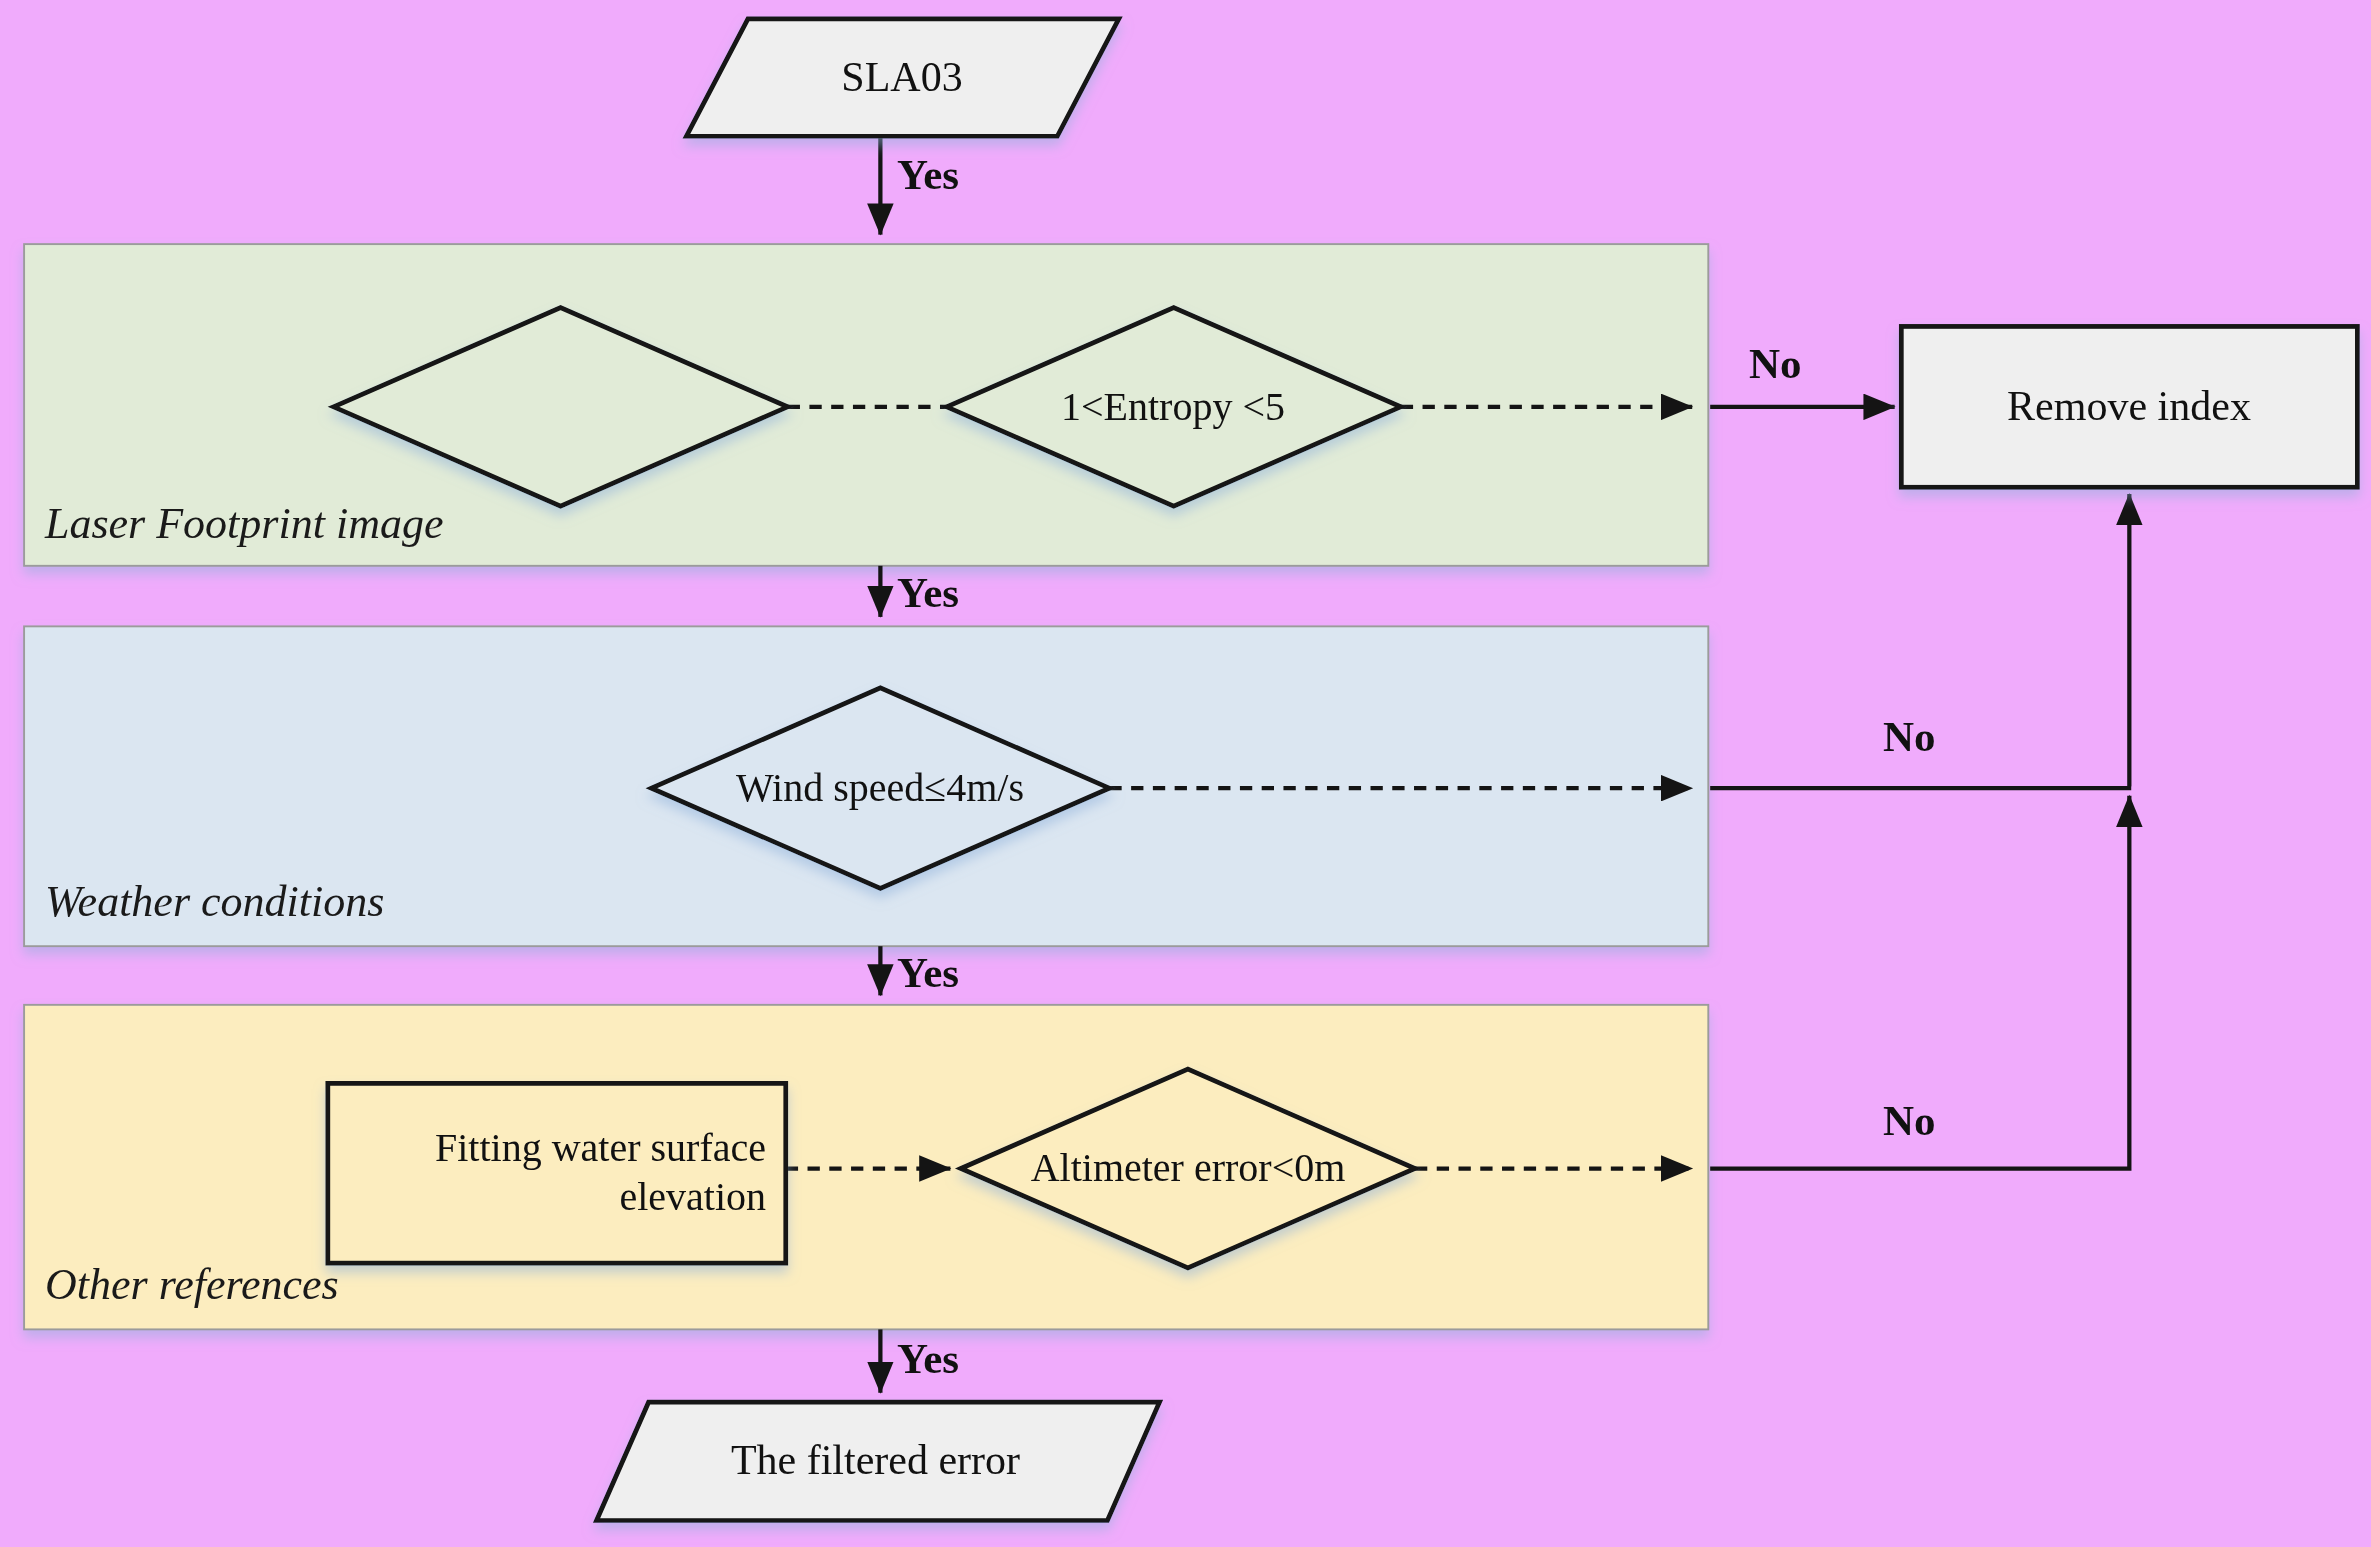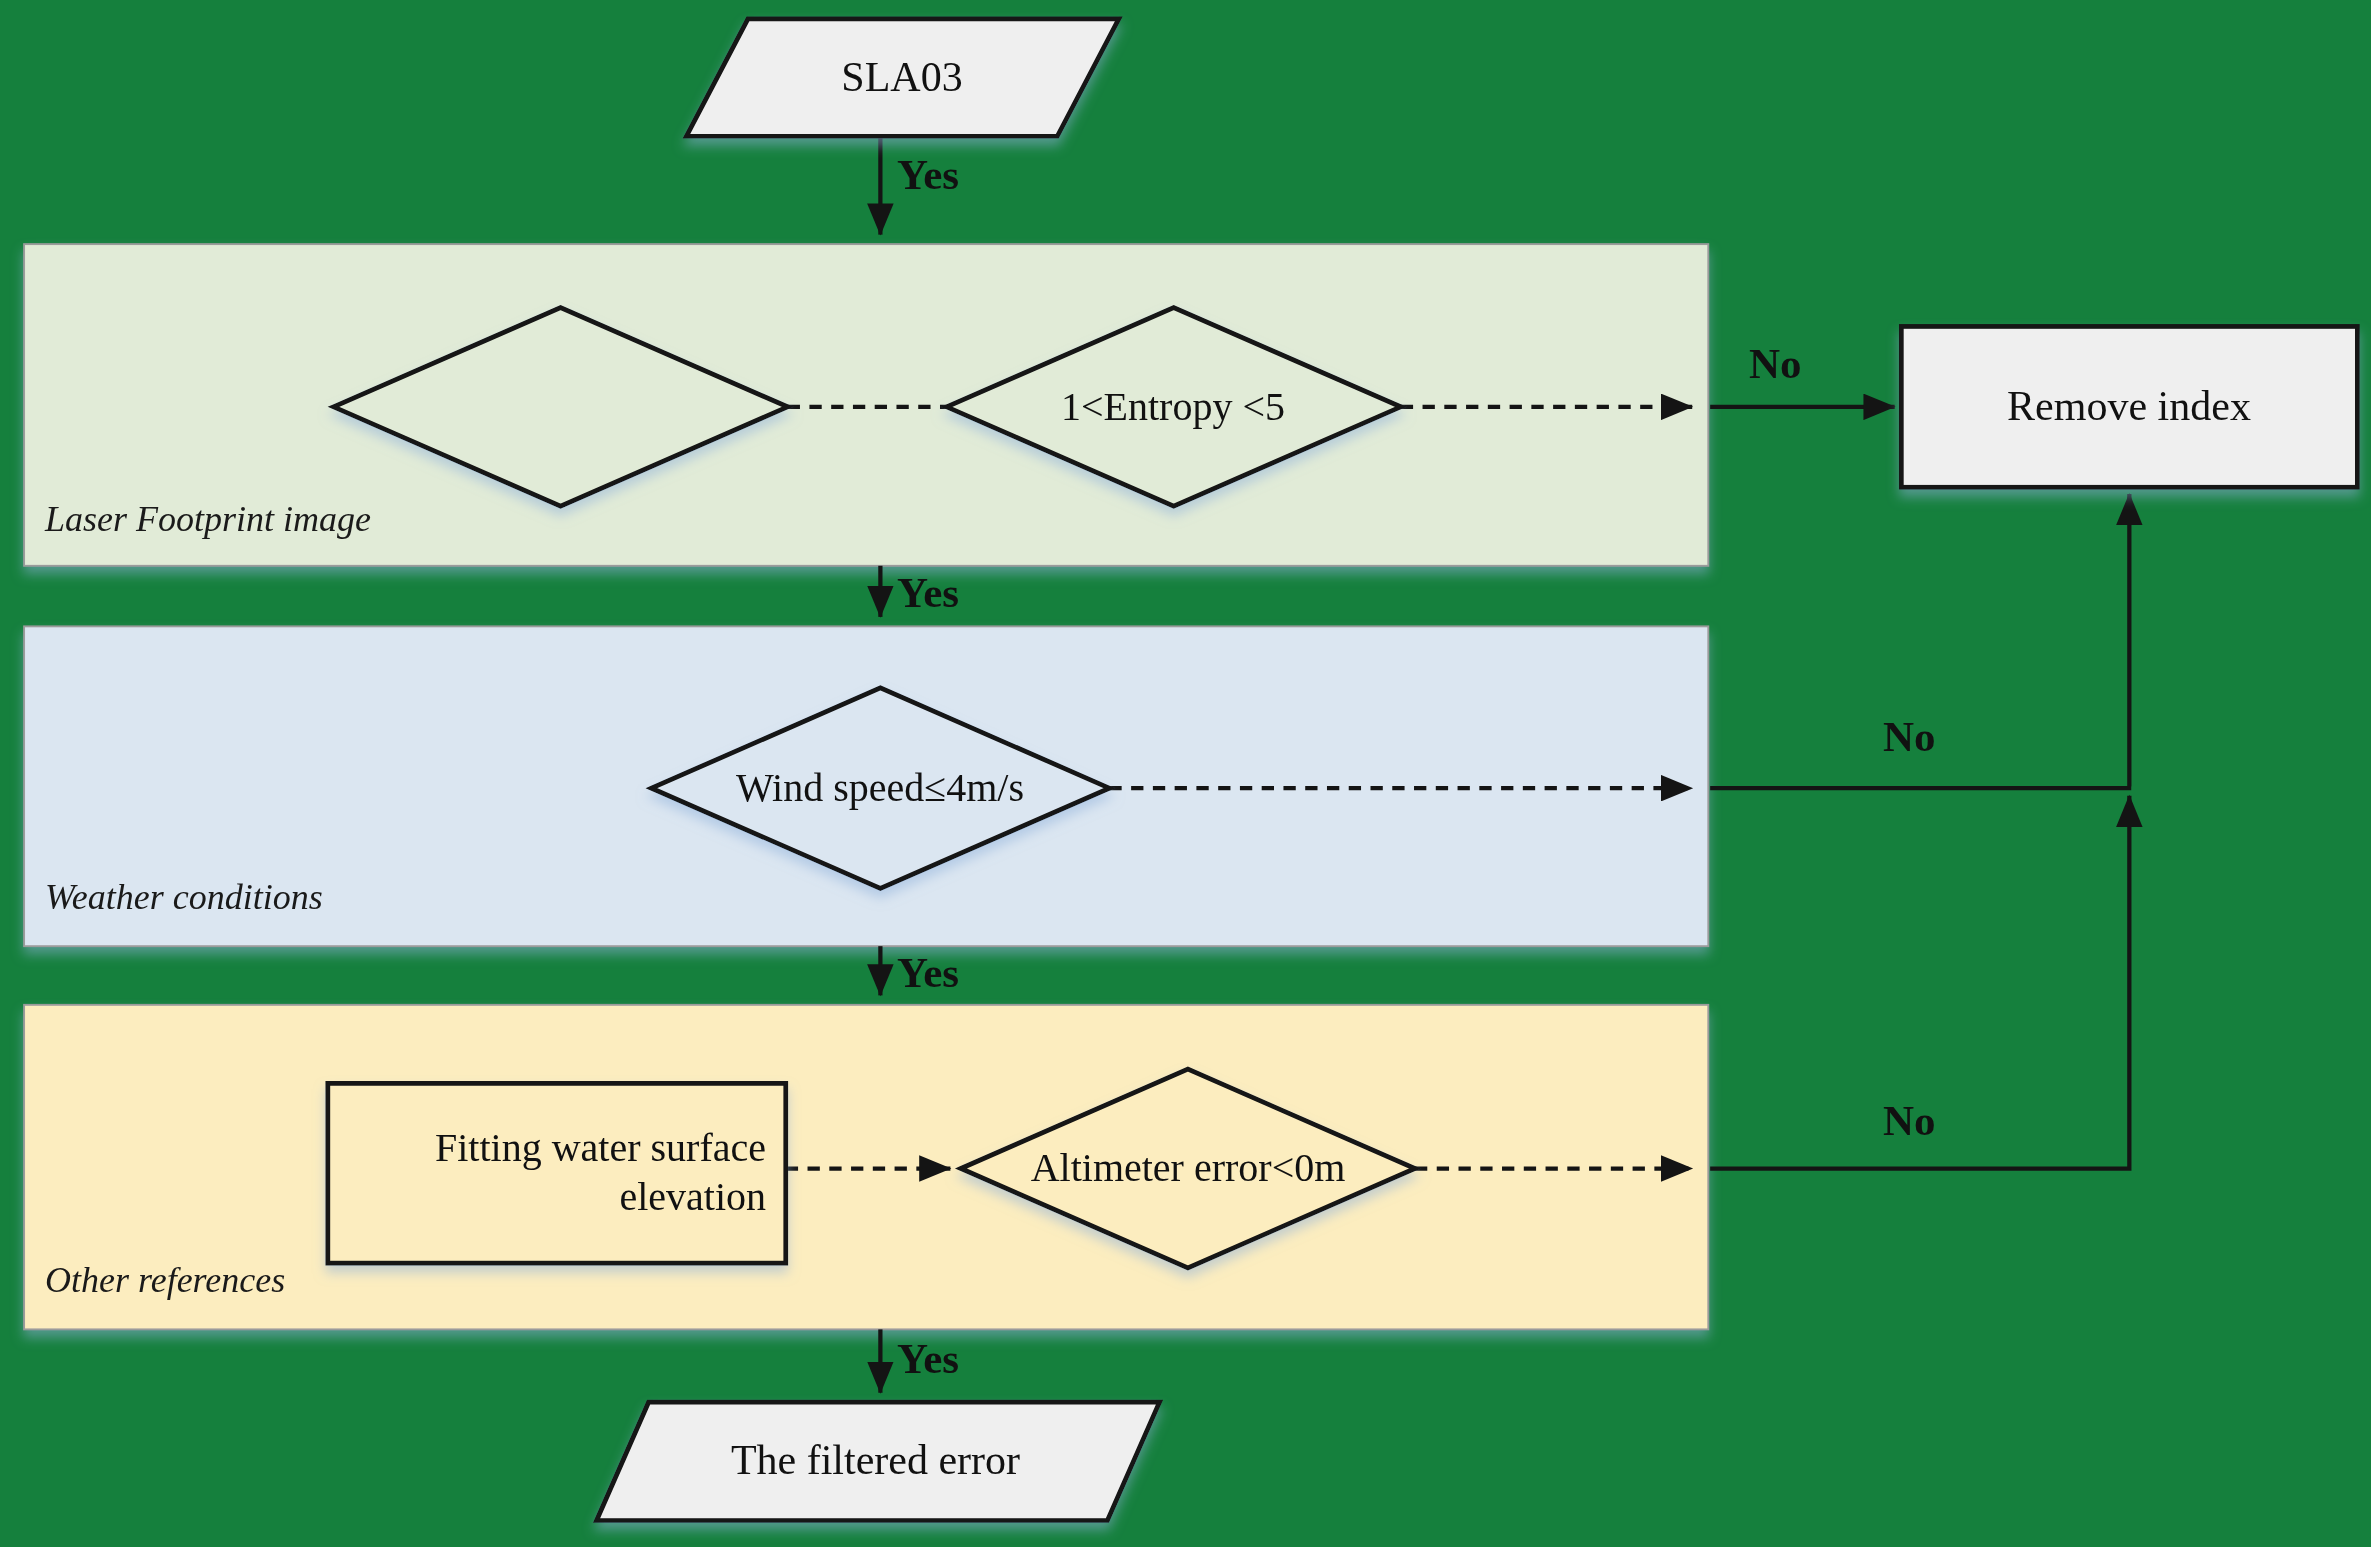--- a/index.html
+++ b/index.html
@@ -1,19 +1,19 @@
 <!DOCTYPE html>
 <html style="font-size:15px"><head>
 <meta charset="utf-8">
 <style>
   html,body{margin:0;padding:0;background:#ffffff;}
   .canvas{
     position:relative;
     width:2372px;height:1547px;
-    background:#15803d;
+    background:#f0abfc;
     font-family:"Liberation Serif","DejaVu Serif",serif;
     color:#111;
     overflow:hidden;
   }
   .canvas svg{position:absolute;left:0;top:0;}
   .lbl{
     position:absolute;
     display:flex;align-items:center;justify-content:center;
     text-align:center;
     font-size:40px;line-height:1.22;
@@ -25,21 +25,21 @@
   .lbl.big{font-size:42px;}
   .edge-lbl{
     position:absolute;
     font-size:43px;
     color:#111;
     pointer-events:none;
     font-weight:bold;
   }
   .band-lbl{
     position:absolute;
-    font-size:36px;
+    font-size:44px;
     font-style:italic;
     color:#1a1a1a;
     pointer-events:none;
     white-space:nowrap;
   }
 </style>
 </head>
 <body>
 
 <div class="canvas">

